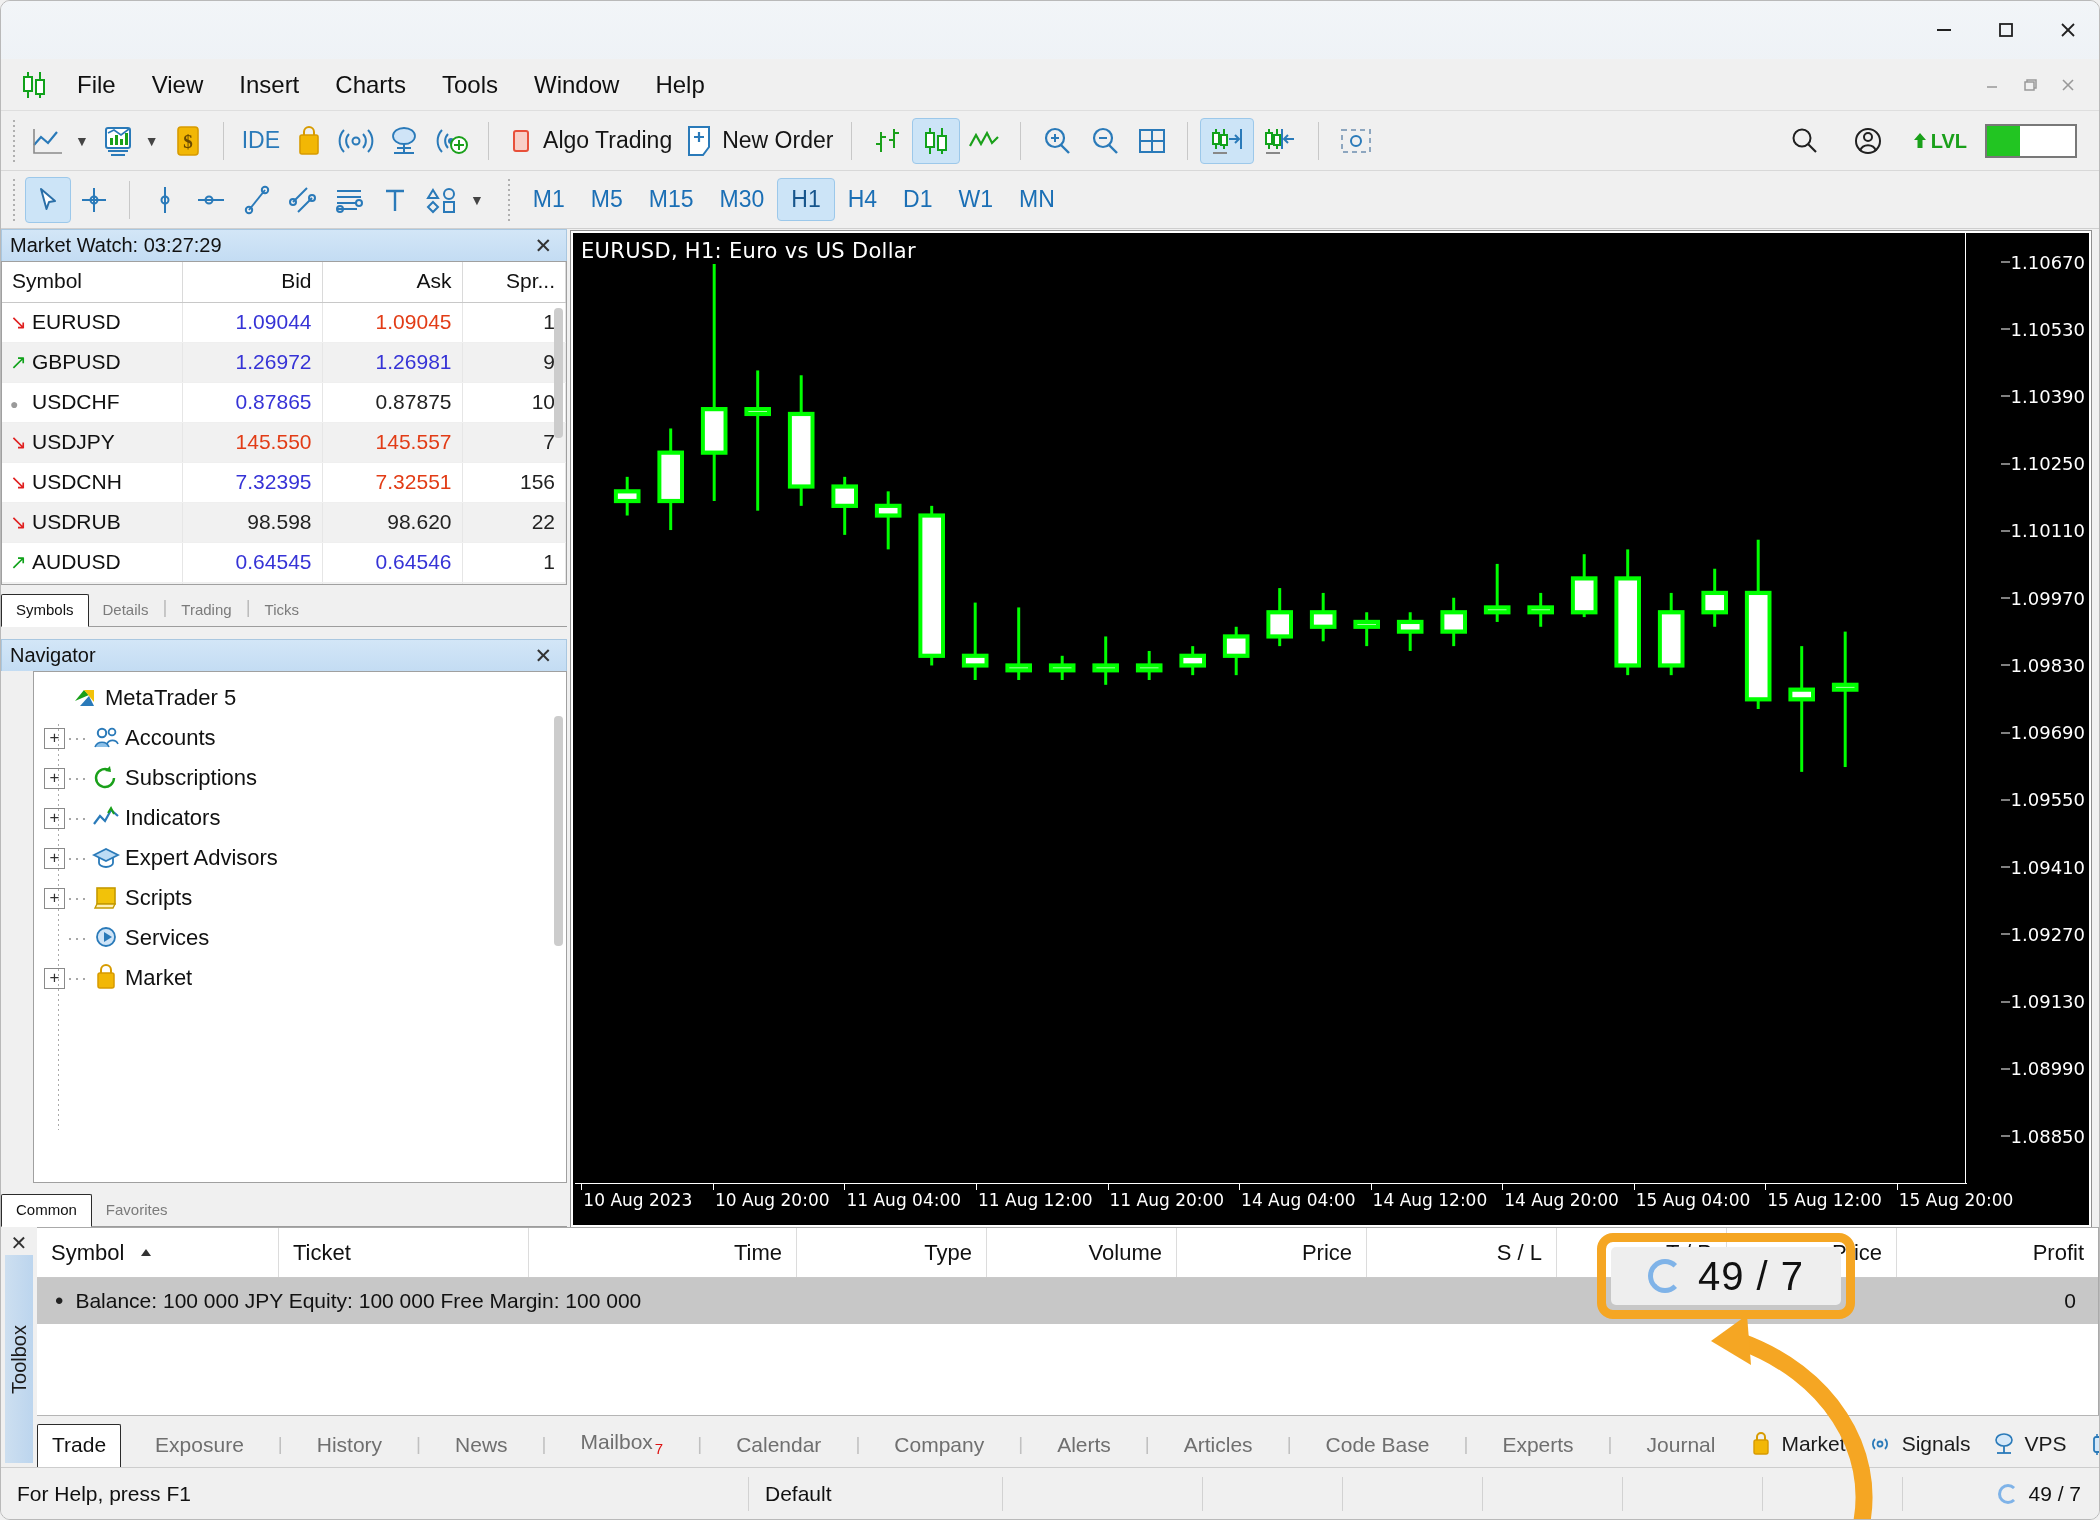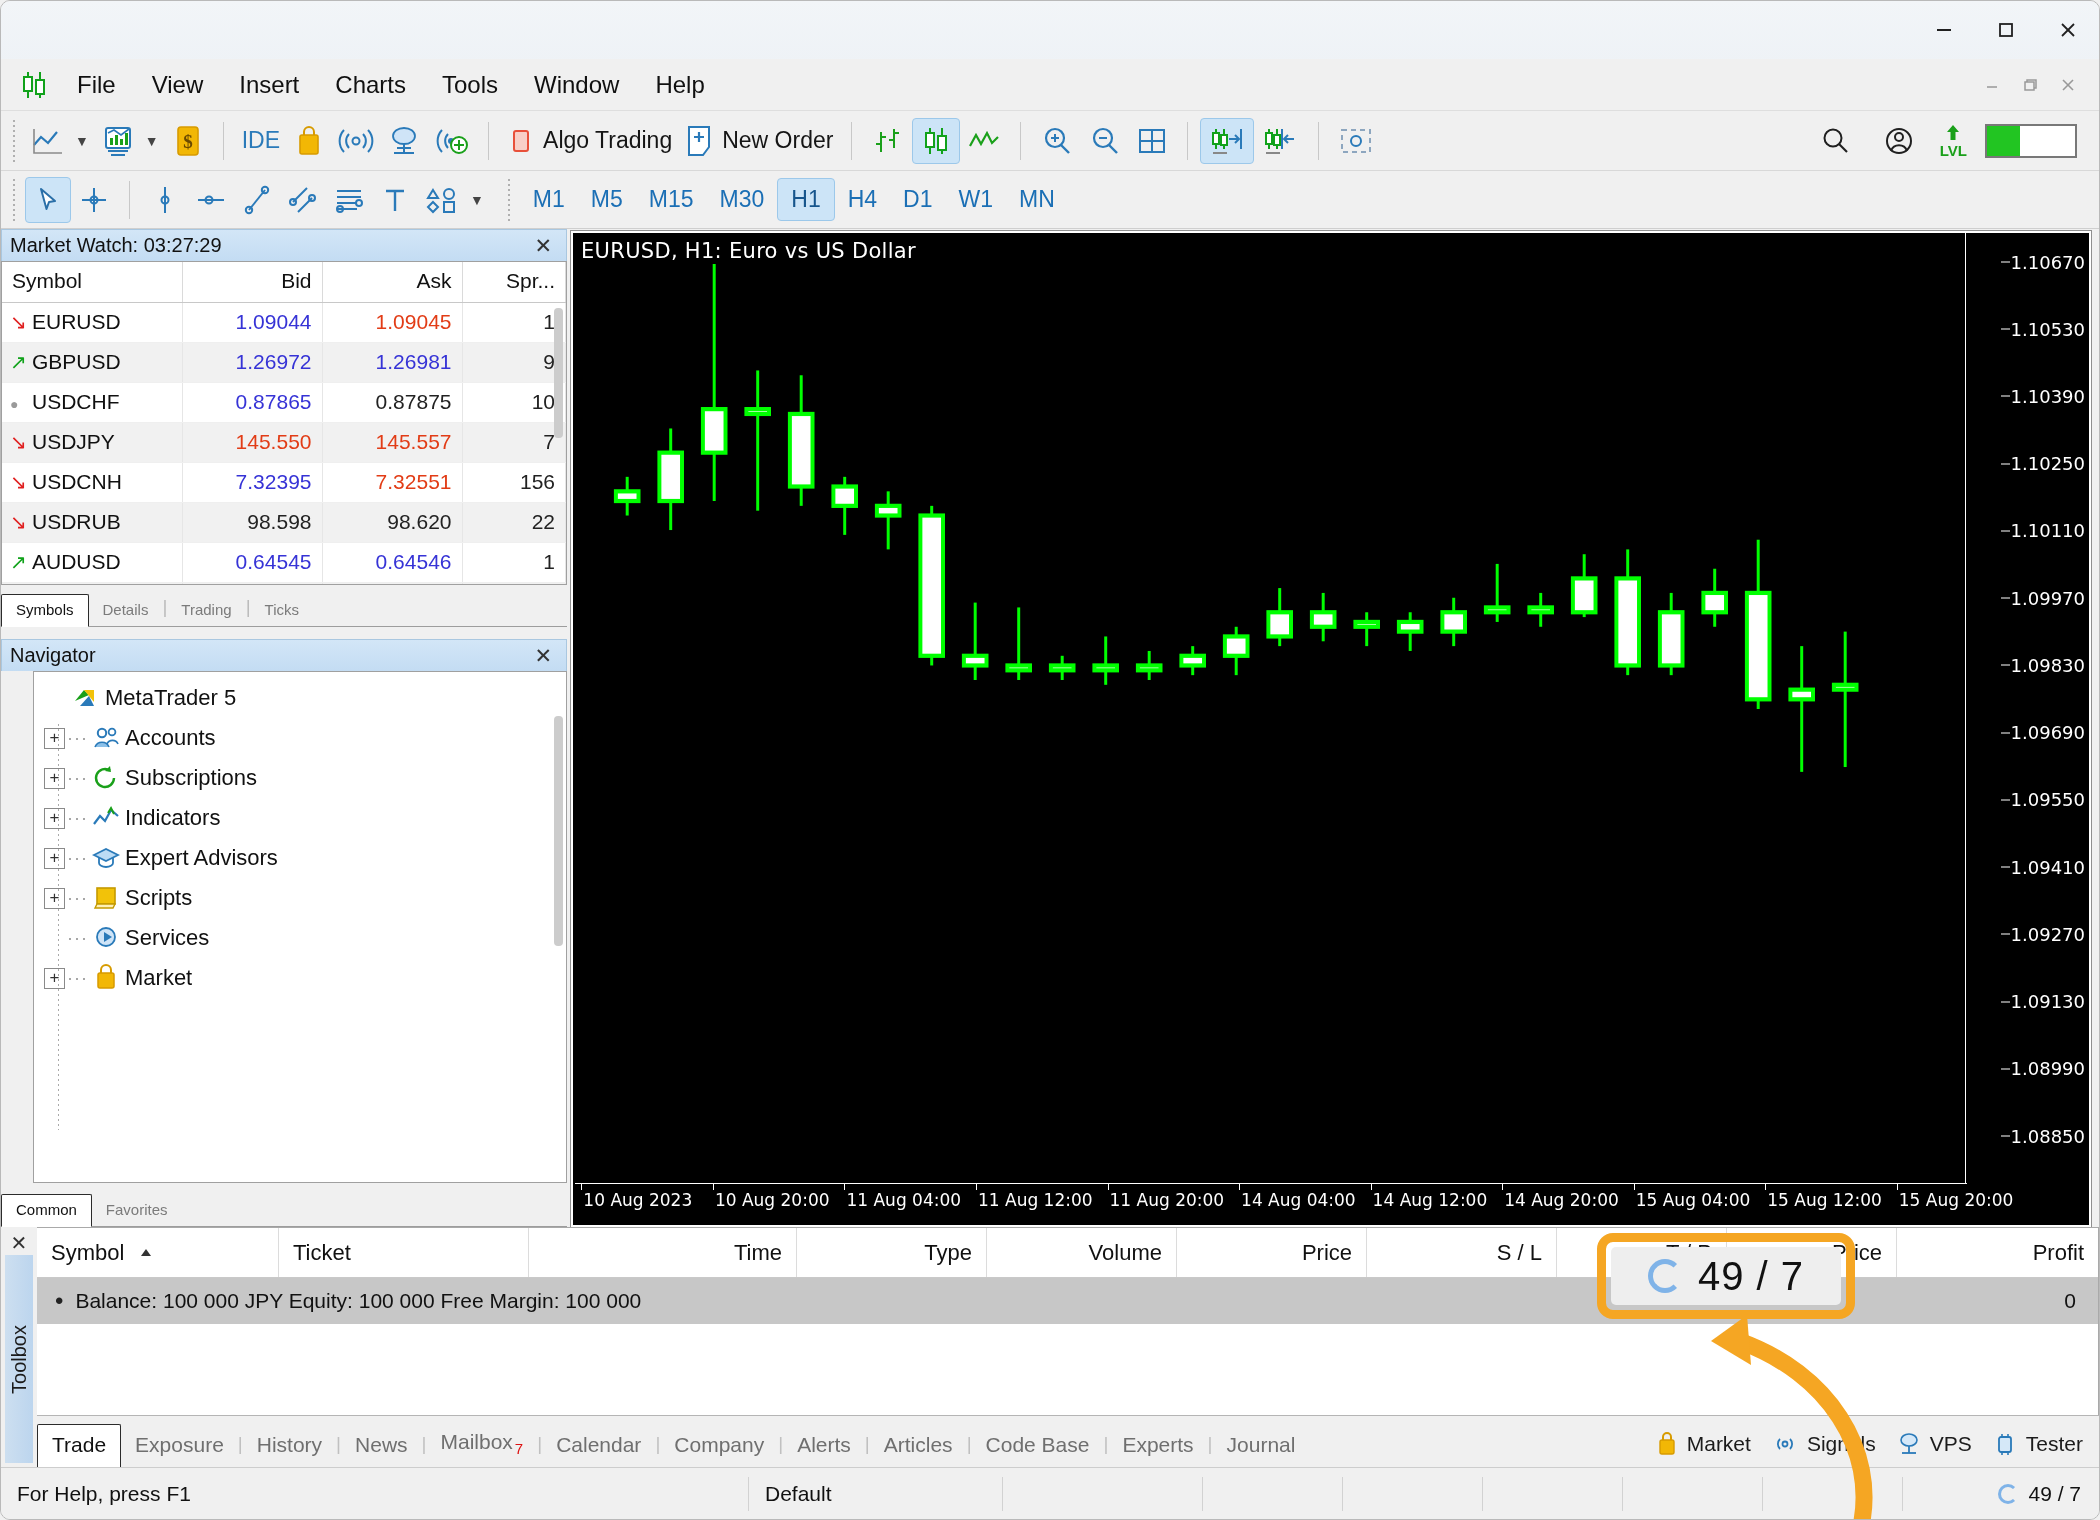--- a/index.html
+++ b/index.html
@@ -57,21 +57,21 @@
   }
   .tb-sep { width: 1px; height: 38px; background: #c8c8c8; margin: 0 12px; }
   .tbtn {
     height: 46px; min-width: 46px; display:flex; align-items:center; justify-content:center;
     gap: 8px; padding: 0 6px; border-radius: 4px; font-size: 23px; color: #1a1a1a;
   }
   .tbtn.active { background: #cce4f7; border: 1px solid #9cc8ea; }
   .tb-caret { font-size: 14px; color: #444; margin-left: -2px; padding: 0 6px; }
   .tb-label { font-size: 23px; color: #151515; white-space: nowrap; }
   .tb-right { margin-left: auto; display: flex; align-items: center; gap: 18px; padding-right: 22px; }
-  .lvl { display:flex; flex-direction: column; align-items:center; color:#1aa01a; font-size:15px; font-weight:bold; line-height:1; }
+  .lvl { display:flex; flex-direction: row; align-items:flex-start; color:#1aa01a; font-size:20px; font-weight:bold; line-height:1; }
   .meter { width: 92px; height: 34px; border: 2px solid #787878; background: #fff; display:flex; }
   .meter i { display:block; width: 38%; background: #22c522; }
 
   
   .toolbar2 {
     position: absolute; top: 170px; left: 0; right: 0; height: 58px;
     background: #f0f0f0; display: flex; align-items: center;
     border-bottom: 1px solid #cfcfcf;
   }
   .tf {
@@ -170,21 +170,21 @@
   .tbx-main { position:absolute; left:36px; right:0; top:0; bottom:0; background:#fff; border:1px solid #a9a9a9; border-left:none;}
   .tbx-head { display:flex; height: 50px; border-bottom:1px solid #c9c9c9; }
   .th-cell { font-size: 22px; color:#111; display:flex; align-items:center; border-right:1px solid #dcdcdc; padding: 0 14px; }
   .th-cell.r { justify-content:flex-end; }
   .balrow { height: 46px; background:#c7c7c7; display:flex; align-items:center; padding-left: 18px; font-size: 21px; color:#111; }
   .balrow .dot { font-size: 24px; margin-right: 12px; color:#222; line-height: 0;}
   .balrow .profit { margin-left:auto; padding-right: 22px; }
 
   
   .btabs { position:absolute; left:36px; right:0; bottom: 0; height: 52px; background:#f0f0f0;
-           display:flex; align-items:flex-end; border-top:1px solid #b5b5b5;}
+           display:flex; align-items:flex-end; border-top:1px solid #b5b5b5;gap:20px;}
   .btab { font-size: 21px; color:#6f6f6f; padding: 8px 14px 10px; white-space:nowrap; }
   .btab.sel { color:#111; background:#fff; border:1px solid #2b2b2b; border-bottom-color:#fff; position:relative; top:1px; border-radius:2px 2px 0 0;}
   .btab .badge { color:#d11; font-size:15px; vertical-align:sub; margin-left:2px;}
   .bsep { color:#c0c0c0; padding-bottom:12px; font-size:19px;}
   .btabs-right { margin-left:auto; display:flex; align-items:center; gap:20px; padding: 0 16px 10px 0; }
   .brt { display:flex; align-items:center; gap:8px; font-size:21px; color:#1b1b1b; }
 
   
   .status { position:absolute; left:0; right:0; bottom:0; height: 52px; background:#f0f0f0;
             border-top:1px solid #cdcdcd; display:flex; align-items:center; font-size:21px; color:#111;}

